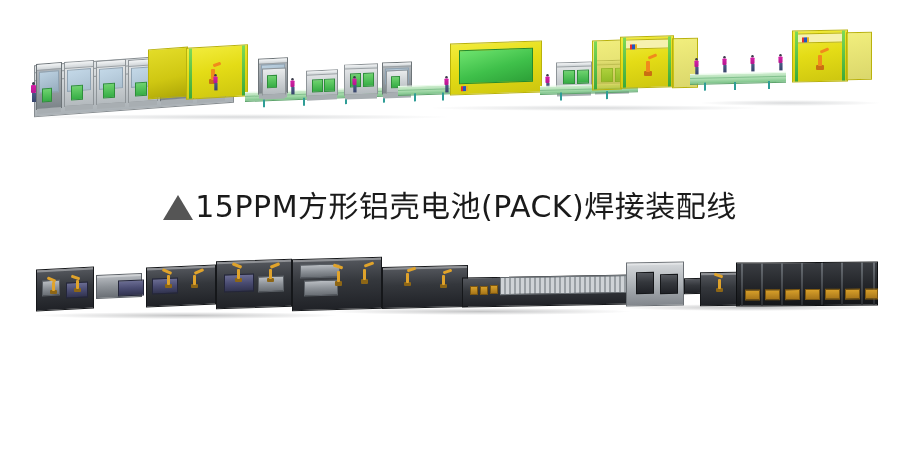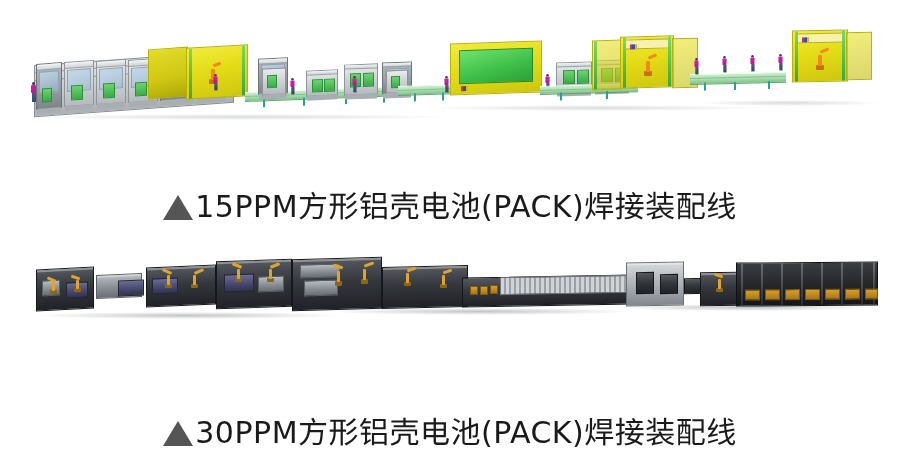--- a/index.html
+++ b/index.html
@@ -594,18 +594,15 @@
         <div class="bay-cell" style="left:28px;width:13px;"></div>
         <div class="bay-cell" style="left:48px;width:13px;"></div>
         <div class="bay-cell" style="left:68px;width:13px;"></div>
         <div class="bay-cell" style="left:88px;width:13px;"></div>
         <div class="bay-cell" style="left:108px;width:13px;"></div>
         <div class="bay-cell" style="left:128px;width:11px;"></div>
       </div>
 
     </div>
 
-    <div class="caption" id="caption-2">
-      <span class="tri"></span><span class="ctext">30PPM方形铝壳电池(PACK)焊接装配线</span>
-    </div>
   </div>
 
 </div>
 
 </body></html>

